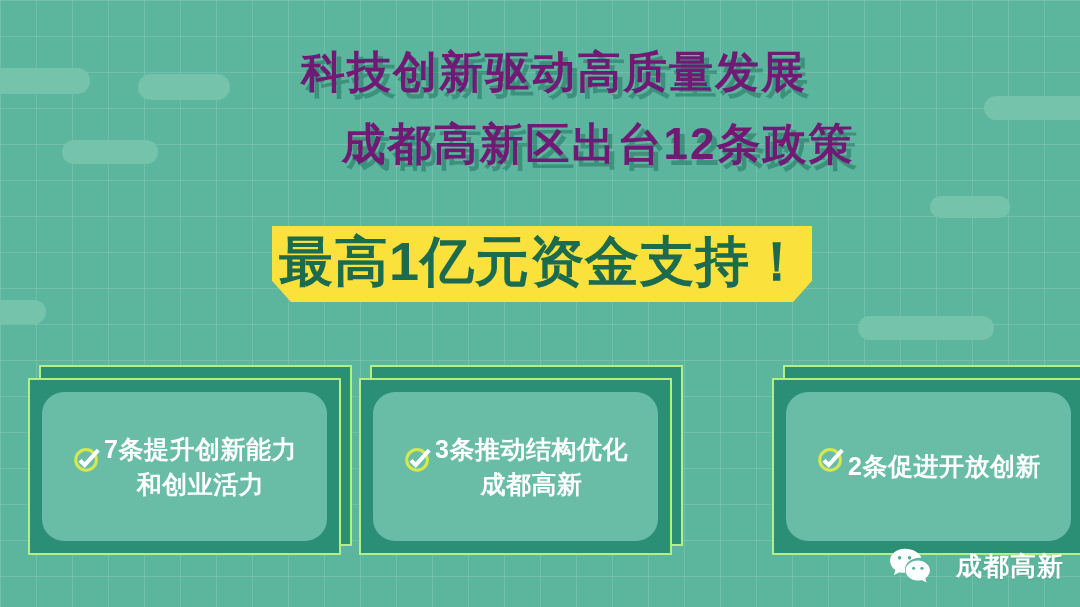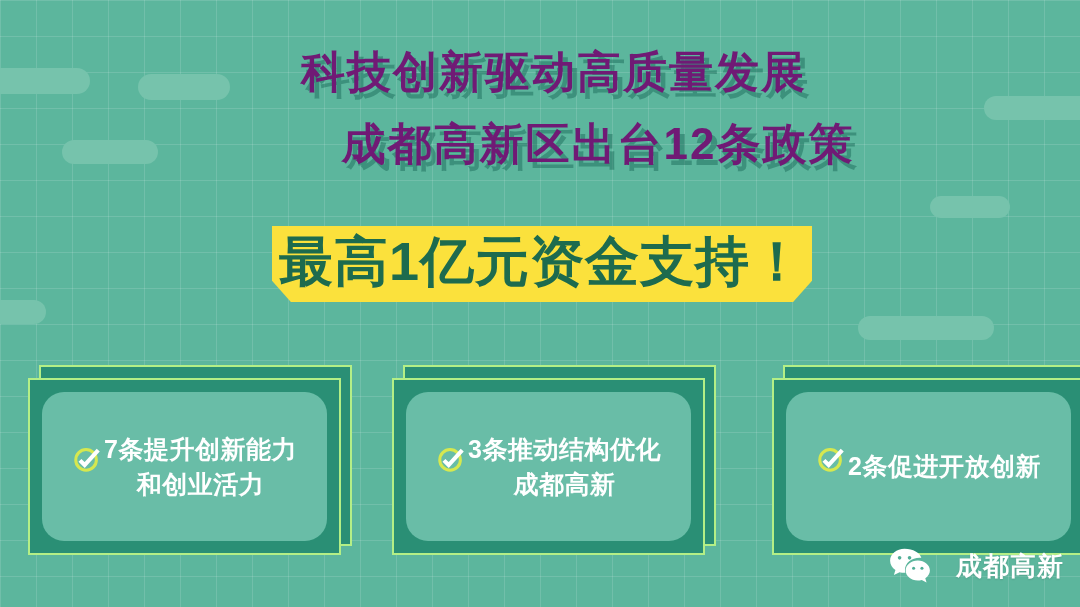--- a/index.html
+++ b/index.html
@@ -102,21 +102,21 @@
     transform:translateY(-9px);
   }
   .check-icon svg{display:block;width:30px;height:30px;overflow:visible;}
   .card-text{
     color:#ffffff;font-weight:bold;font-size:25px;line-height:35px;
     text-align:center;letter-spacing:0.5px;
   }
   .card-text .t2{display:block;}
 
   .card.c1{left:28px;}
-  .card.c2{left:392px;}
+  .card.c2{left:359px;}
   .card.c3{left:772px;}
   
   .card.c3 .back-frame{width:340px;}
 
   
   .watermark{
     position:absolute;right:16px;bottom:22px;z-index:9;
     display:flex;align-items:center;gap:24px;
   }
   .wechat-icon{width:44px;height:38px;display:block;}

